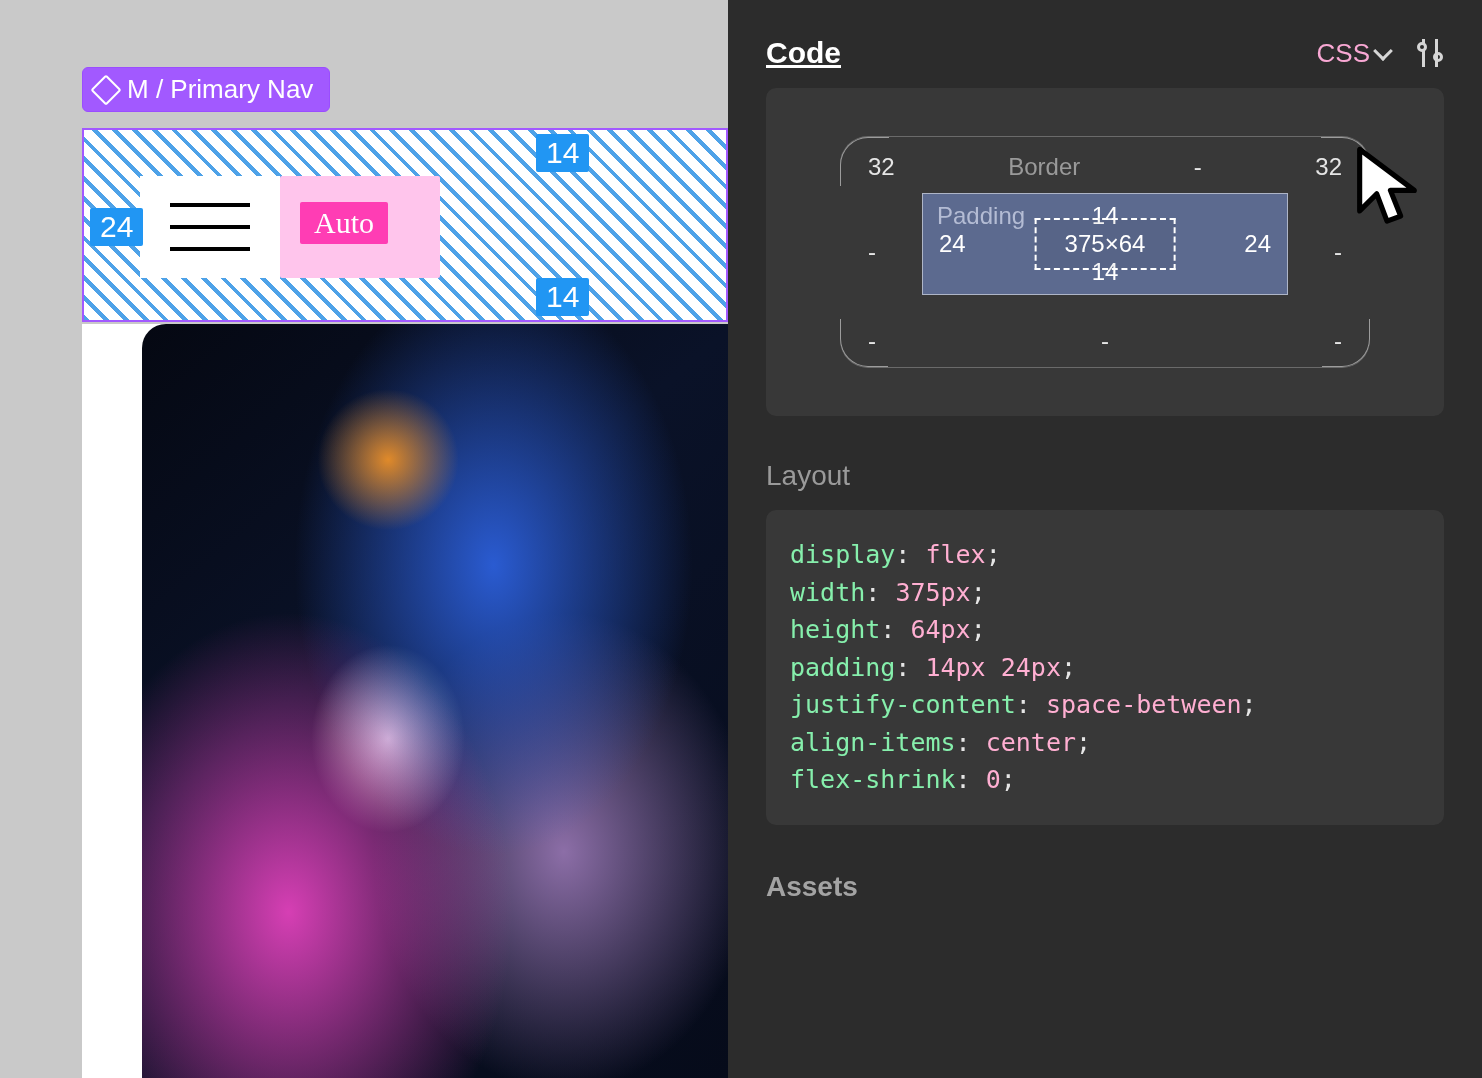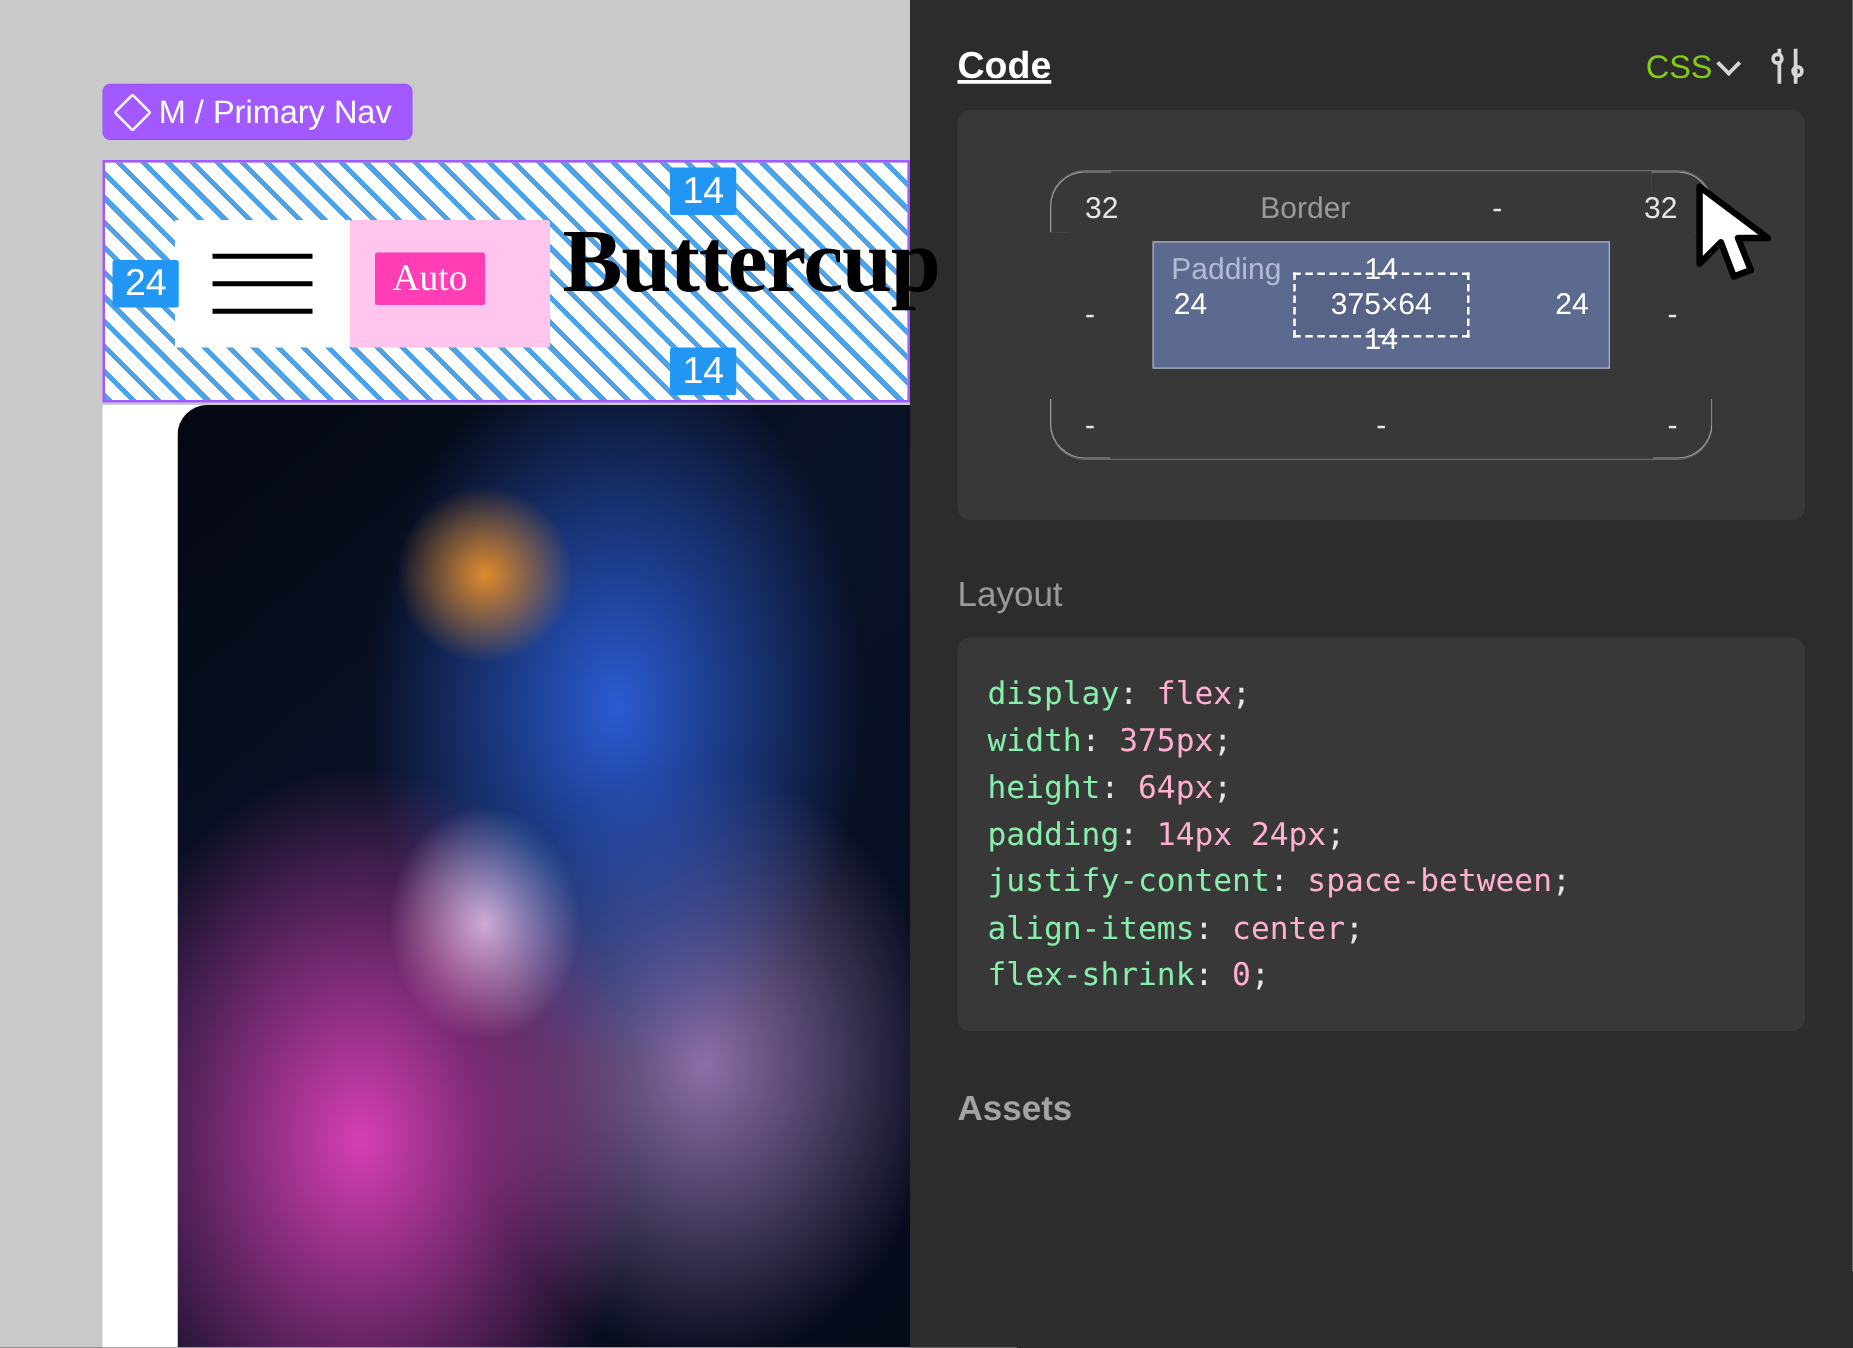--- a/index.html
+++ b/index.html
@@ -134,21 +134,21 @@
   .panel-header {
     display: flex; align-items: center; justify-content: space-between;
     margin-bottom: 18px;
   }
   .panel-header h1 {
     font-size: 30px; font-weight: 700; color: #fff; text-decoration: underline;
   }
   .header-right { display: flex; align-items: center; gap: 26px; }
   .lang-select {
     display: flex; align-items: center; gap: 6px;
-    color: #84cc16; font-size: 26px; font-weight: 500;
+    color: #f9a8d4; font-size: 26px; font-weight: 500;
     cursor: pointer;
   }
   .chevron-down {
     width: 14px; height: 14px;
     border-right: 3px solid #d6d6d6;
     border-bottom: 3px solid #d6d6d6;
     transform: rotate(45deg);
     margin-top: -4px;
   }
   .tune-icon { width: 28px; height: 28px; position: relative; }
@@ -250,21 +250,20 @@
   </div>
 
   <div class="selected-frame">
     <div class="hamburger-box">
       <div class="line"></div>
         <div class="line"></div>
         <div class="line"></div>
     </div>
     <div class="auto-outline"></div>
     <div class="auto-badge">Auto</div>
-    <div class="title-text">Buttercup</div>
     <div class="pad-badge pad-top">14</div>
     <div class="pad-badge pad-left">24</div>
     <div class="pad-badge pad-bottom">14</div>
   </div>
 
   <div class="artboard-below">
     <div class="hero-image"></div>
   </div>
 </div>
 

